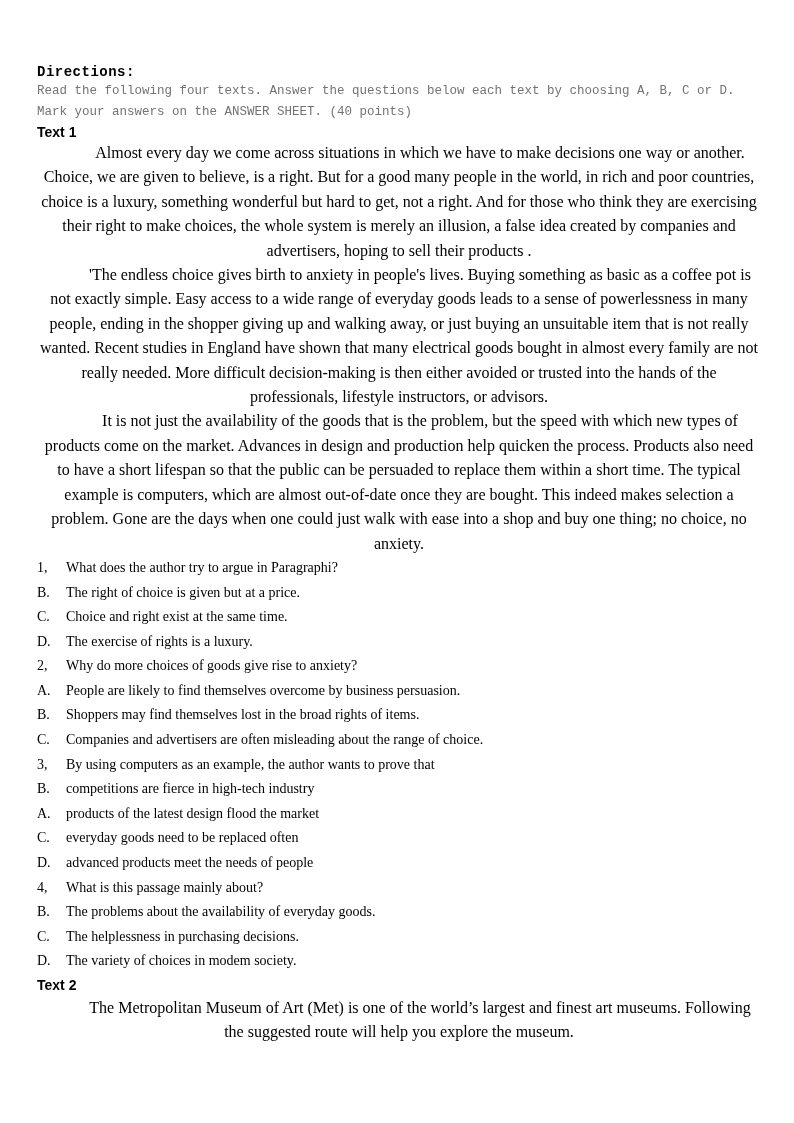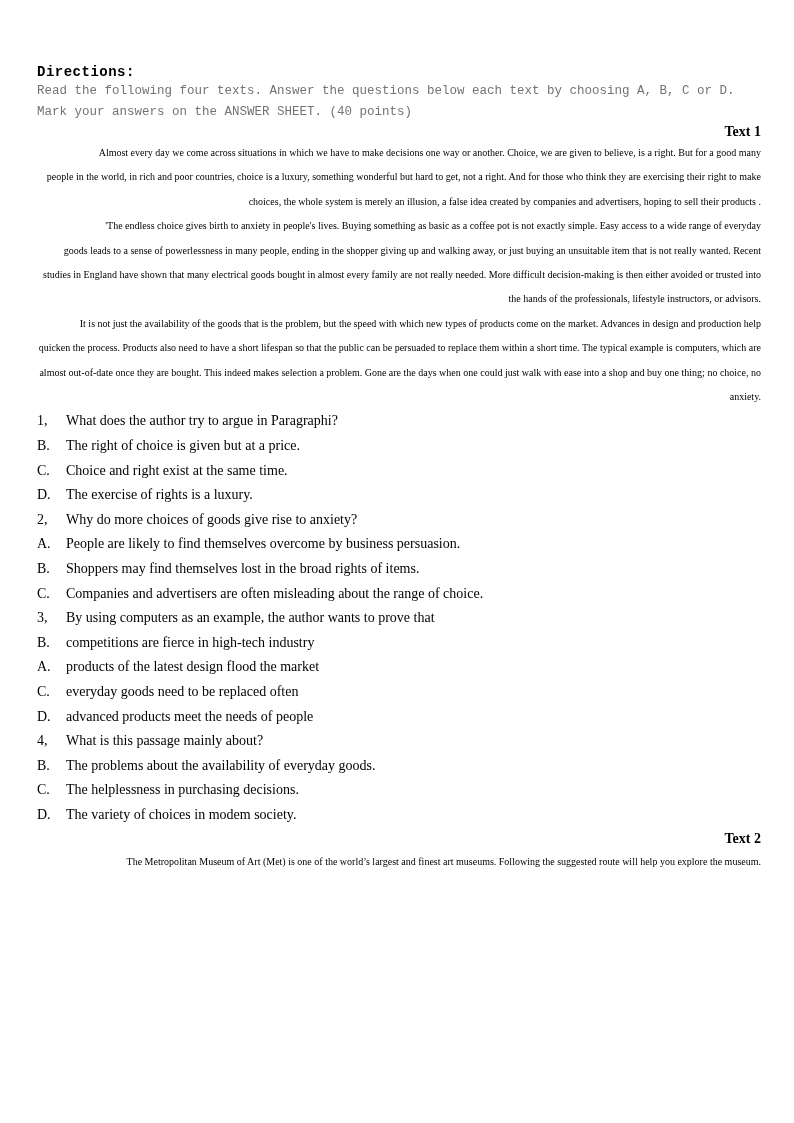--- a/index.html
+++ b/index.html
@@ -26,34 +26,34 @@
     letter-spacing: 0.5px;
   }
   .directions-body {
     font-family: Liberation Mono, monospace;
     font-size: 12.5px;
     line-height: 21px;
     width: 735px;
     color: #737373;
   }
   .section-heading {
-    font-family: Liberation Serif, serif;
+    font-family: Liberation Sans, sans-serif;
     font-weight: bold;
     font-size: 14px;
     line-height: 18px;
-    text-align: right;
+    text-align: left;
     width: 724px;
   }
   .section-heading.tall { line-height: 22px; }
   .para {
     margin: 0;
-    font-size: 10px;
+    font-size: 16px;
     line-height: 24.4px;
     text-indent: 42px;
-    text-align: right;
+    text-align: center;
   }
   .q-line {
     font-size: 14px;
     line-height: 24.6px;
     white-space: nowrap;
   }
   .q-num, .opt-label {
     display: inline-block;
     min-width: 29px;
   }

